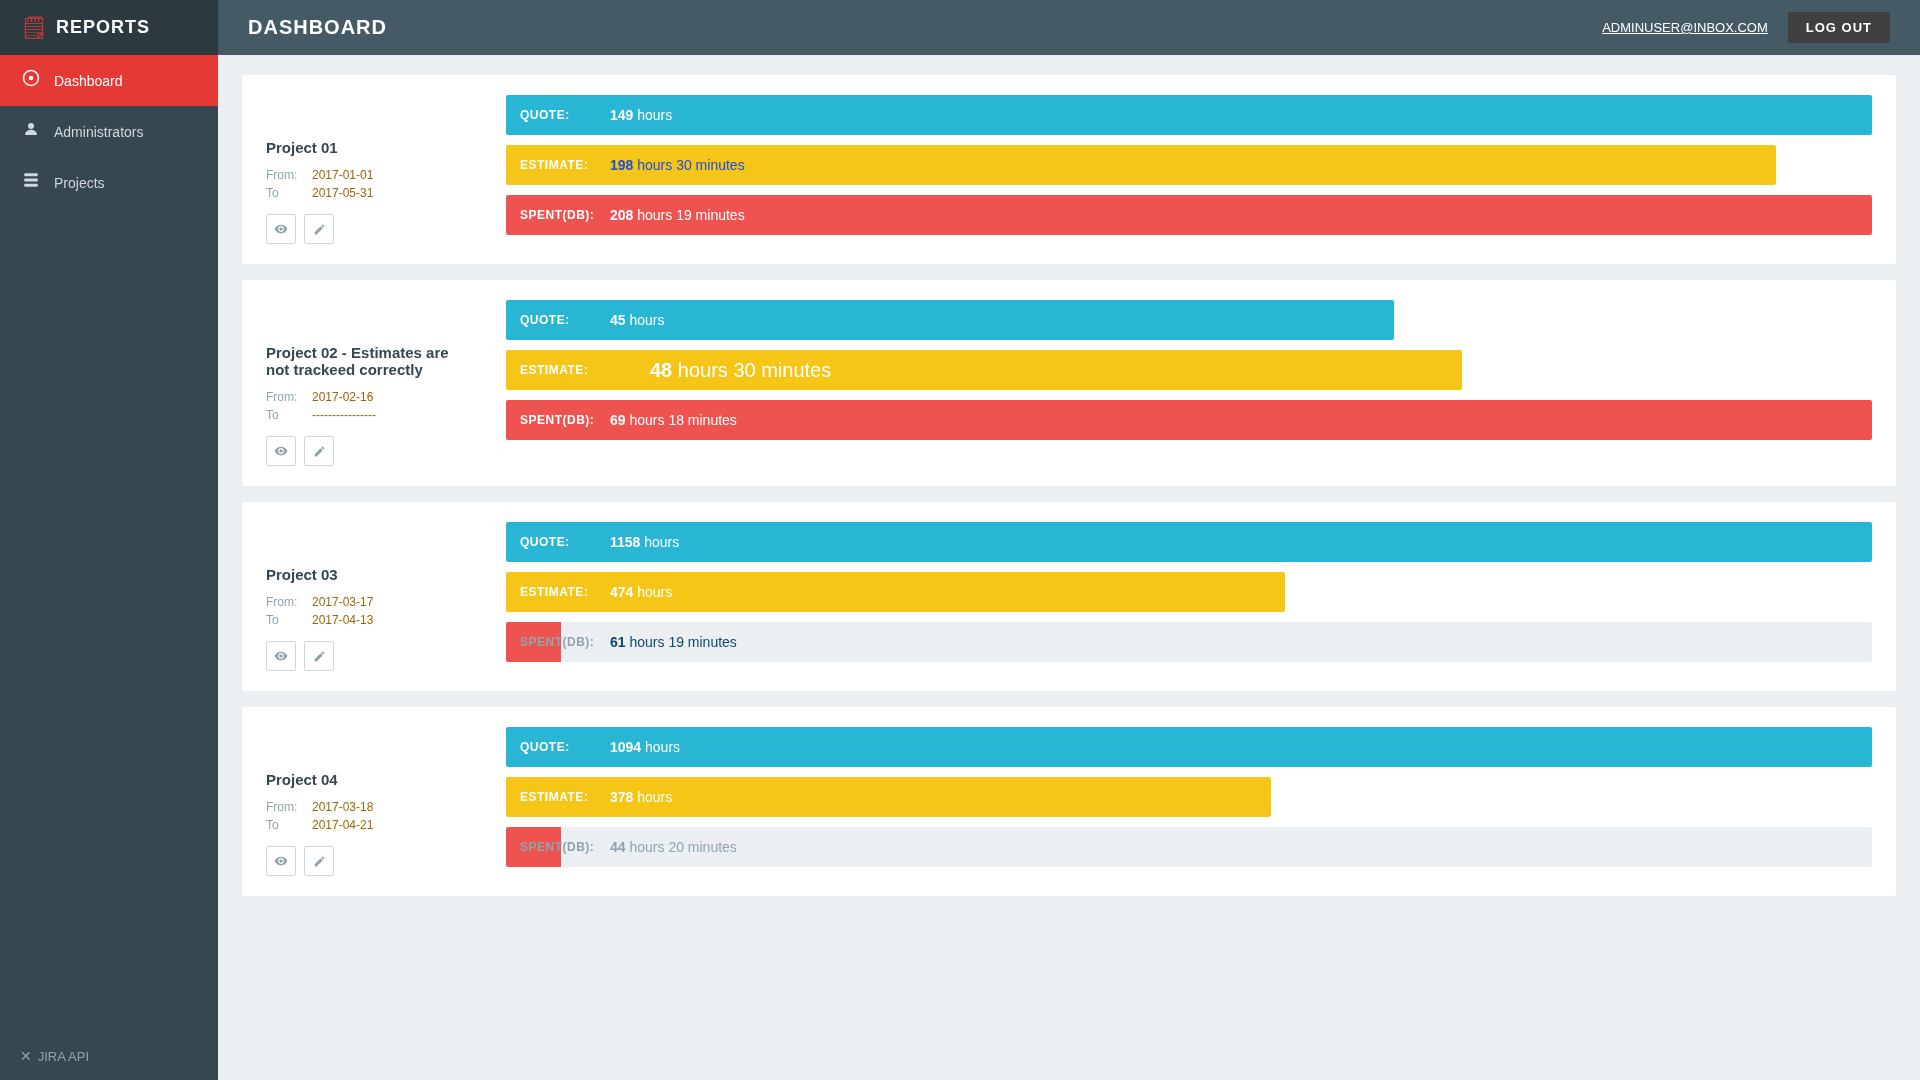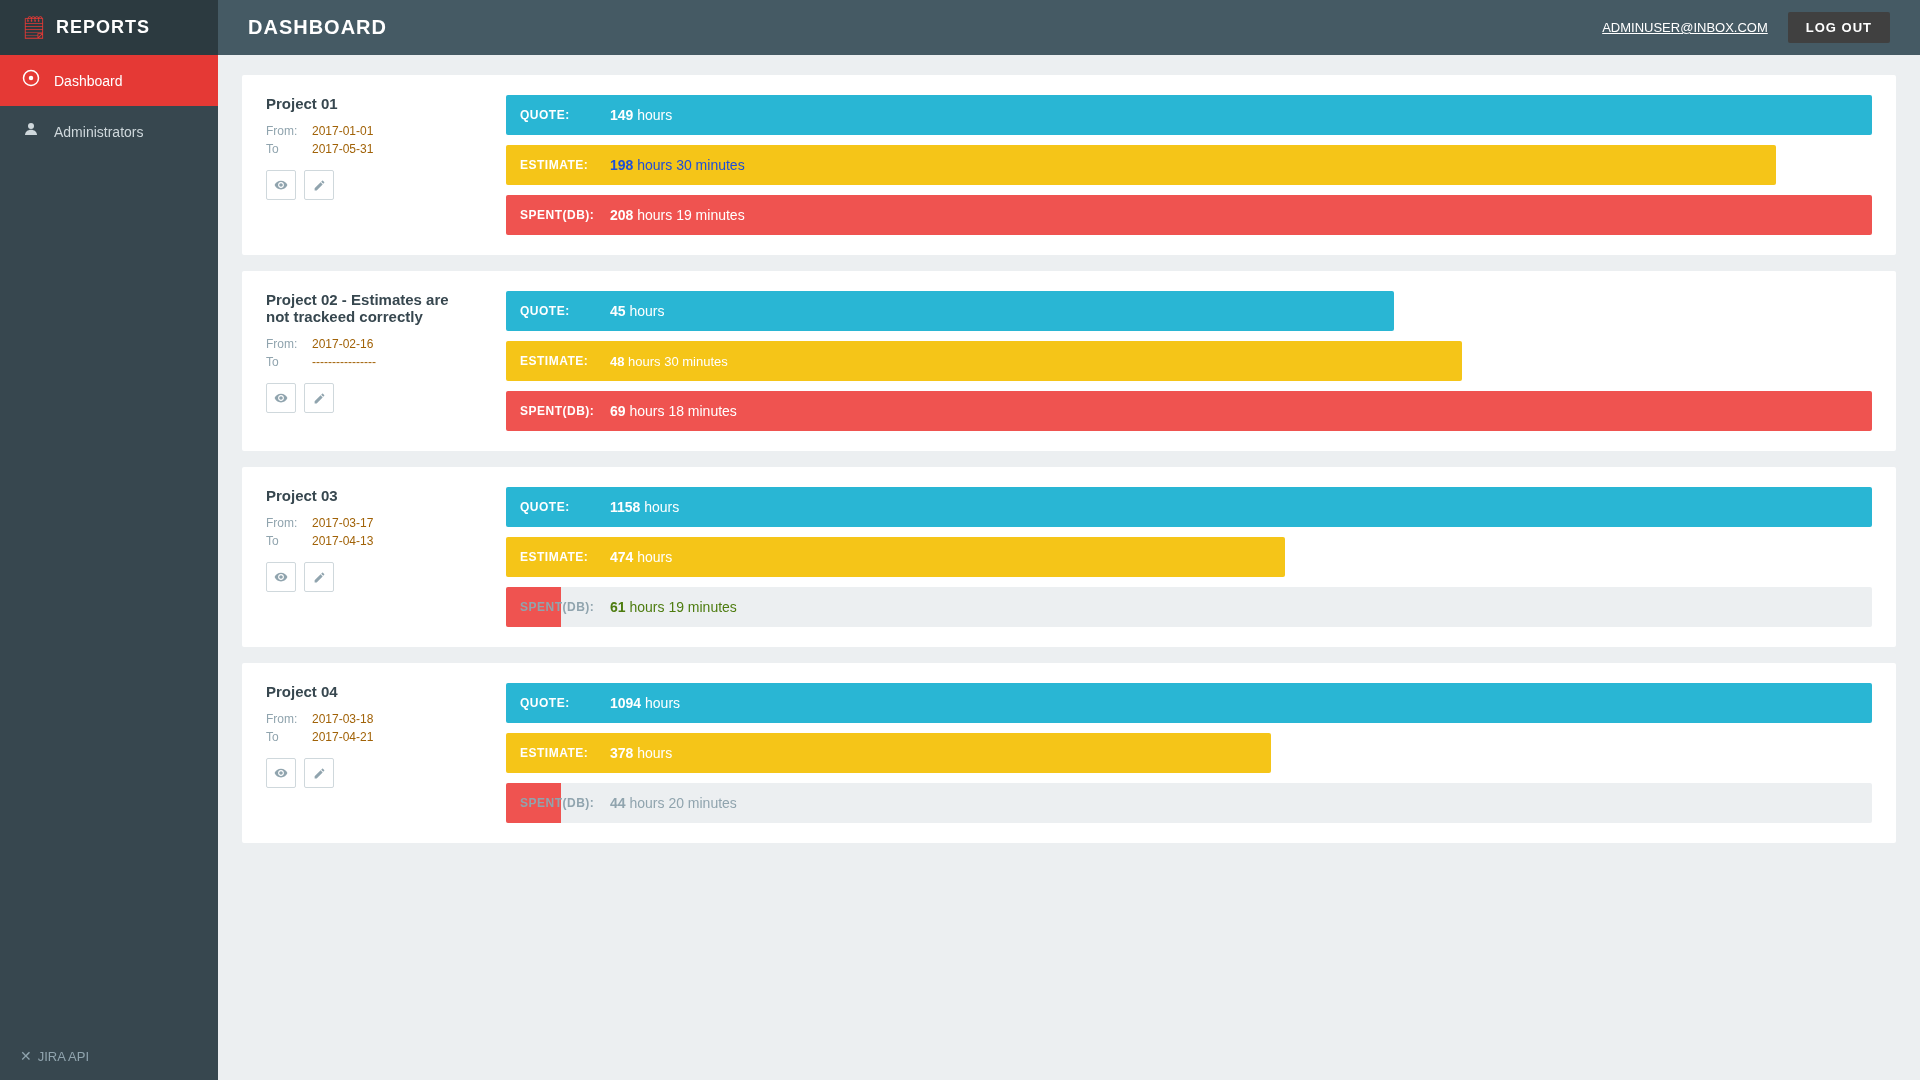--- a/index.html
+++ b/index.html
@@ -130,20 +130,21 @@
     }
     .project-info {
       width: 210px;
       flex-shrink: 0;
     }
     .project-name {
       font-size: 15px;
       font-weight: 600;
       color: #37474f;
       margin-bottom: 12px;
+      margin-top: 44px;
     }
     .project-meta {
       font-size: 12px;
       color: #78909c;
       margin-bottom: 4px;
       display: flex;
       gap: 8px;
     }
     .meta-label {
       color: #90a4ae;
@@ -200,20 +201,30 @@
     </div>
     <div class="sidebar-item">
       <span class="sidebar-item-icon">
         <svg width="18" height="18" viewBox="0 0 24 24" fill="currentColor">
             <circle cx="12" cy="8" r="4" fill="#cfd8dc"></circle>
             <path d="M4 20c0-4 3.6-7 8-7s8 3 8 7" fill="#cfd8dc"></path>
           </svg>
       </span>
       <span>Administrators</span>
     </div>
+    <div class="sidebar-item">
+      <span class="sidebar-item-icon">
+        <svg width="18" height="18" viewBox="0 0 24 24" fill="#cfd8dc">
+            <rect x="3" y="3" width="18" height="4" rx="1"></rect>
+            <rect x="3" y="10" width="18" height="4" rx="1"></rect>
+            <rect x="3" y="17" width="18" height="4" rx="1"></rect>
+          </svg>
+      </span>
+      <span>Projects</span>
+    </div>
   </nav>
   <div class="sidebar-footer">
     <span class="jira-icon">✕</span>
     <span>JIRA API</span>
   </div>
 </div>
 
 <div class="main">
   <div class="header">
     <span class="header-title">DASHBOARD</span>
@@ -289,21 +300,21 @@
           </button>
         </div>
       </div>
       <div class="project-bars">
         <div style="width:65%; height:40px; background:#29b6d4; border-radius:2px; display:flex; align-items:center; padding:0 14px;">
           <span style="color:#fff; font-size:12px; font-weight:700; min-width:90px; letter-spacing:0.5px;">QUOTE:</span>
           <span style="color:#fff; font-size:14px;"><strong>45</strong> hours</span>
         </div>
         <div style="width:70%; height:40px; background:#f5c518; border-radius:2px; display:flex; align-items:center; padding:0 14px;">
           <span style="color:#fff; font-size:12px; font-weight:700; min-width:90px; letter-spacing:0.5px;">ESTIMATE:</span>
-          <span style="color:#fff; font-size:13px;"><strong>48</strong> hours 30 minutes</span>
+          <span style="color:#fff; font-size:20px;margin-left:40px;"><strong>48</strong> hours 30 minutes</span>
         </div>
         <div style="width:100%; height:40px; background:#ef5350; border-radius:2px; display:flex; align-items:center; padding:0 14px;">
           <span style="color:#fff; font-size:12px; font-weight:700; min-width:90px; letter-spacing:0.5px;">SPENT(DB):</span>
           <span style="color:#fff; font-size:14px;"><strong>69</strong> hours 18 minutes</span>
         </div>
       </div>
     </div>
 
     <div class="project-card">
       <div class="project-info">
@@ -334,21 +345,21 @@
           <span style="color:#fff; font-size:12px; font-weight:700; min-width:90px; letter-spacing:0.5px;">QUOTE:</span>
           <span style="color:#fff; font-size:14px;"><strong>1158</strong> hours</span>
         </div>
         <div style="width:57%; height:40px; background:#f5c518; border-radius:2px; display:flex; align-items:center; padding:0 14px;">
           <span style="color:#fff; font-size:12px; font-weight:700; min-width:90px; letter-spacing:0.5px;">ESTIMATE:</span>
           <span style="color:#fff; font-size:14px;"><strong>474</strong> hours</span>
         </div>
         <div style="width:100%; height:40px; background:#eceff1; border-radius:2px; display:flex; align-items:center; padding:0 14px; position: relative; overflow:hidden;">
           <div style="position:absolute; left:0; top:0; width:4%; height:100%; background:#ef5350;"></div>
           <span style="color:#90a4ae; font-size:12px; font-weight:700; min-width:90px; letter-spacing:0.5px; position:relative; z-index:1;">SPENT(DB):</span>
-          <span style="color:#4d7c0f; font-size:14px; position:relative; z-index:1;"><strong>61</strong> hours 19 minutes</span>
+          <span style="color:#0c4a6e; font-size:14px; position:relative; z-index:1;"><strong>61</strong> hours 19 minutes</span>
         </div>
       </div>
     </div>
 
     <div class="project-card">
       <div class="project-info">
         <div class="project-name">Project 04</div>
         <div class="project-meta">
           <span class="meta-label">From:</span>
           <span class="meta-value">2017-03-18</span>

